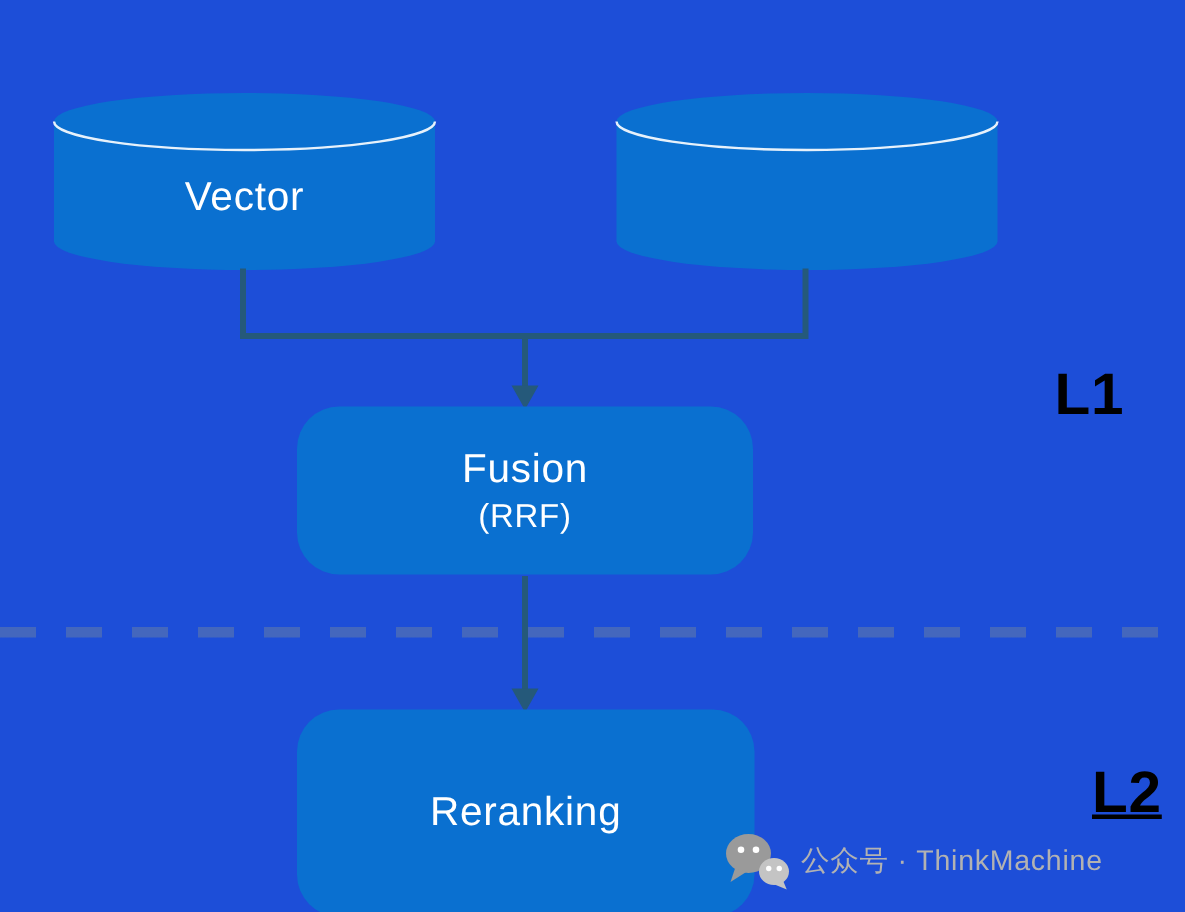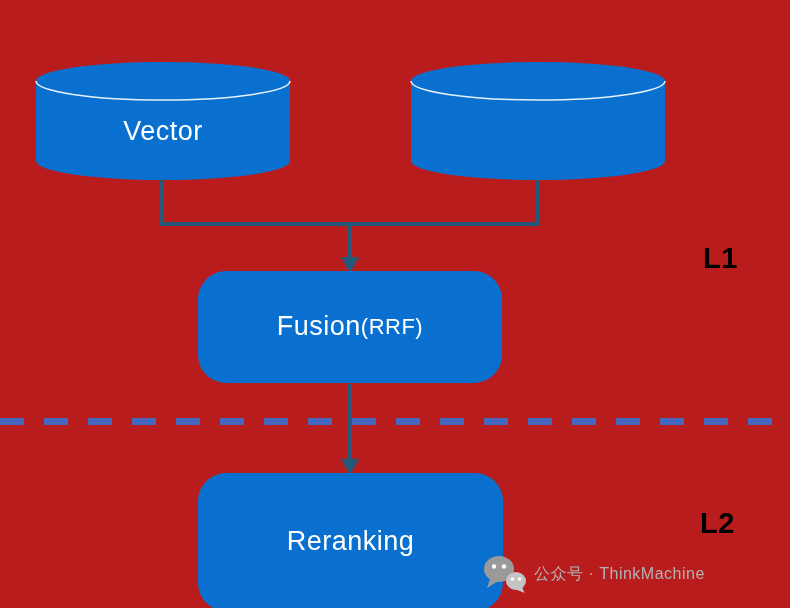--- a/index.html
+++ b/index.html
@@ -8,21 +8,21 @@
     --dashed-line: #4467bd;
     --label-text: #000000;
     --node-text: #ffffff;
     --watermark-gray: #b2b2b2;
     --wm-bubble-dark: #9a9a9a;
     --wm-bubble-light: #c4c4c4;
   }
   * { margin: 0; padding: 0; box-sizing: border-box; }
   html, body { width: 790px; height: 608px; background: #ffffff; overflow: hidden; }
   body { font-family: "Liberation Sans", "DejaVu Sans", sans-serif; }
-  .canvas { position: relative; width: 790px; height: 608px; background: #b91c1c; }
+  .canvas { position: relative; width: 790px; height: 608px; background: #1d4ed8; }
 
   
   .cylinder { position: absolute; width: 256px; height: 120px; }
   .cylinder.vector   { left: 35px;  top: 61px; }
   .cylinder.keywords { left: 410px; top: 61px; }
   .cyl-svg { position: absolute; left: 0; top: 0; width: 256px; height: 120px; }
   .cyl-fill { fill: var(--shape-blue); }
   .cyl-highlight { fill: none; stroke: rgba(255,255,255,0.9); stroke-width: 1.6px; }
   .cyl-label {
     position: absolute; left: 0; top: 38px; width: 100%; height: 64px;
@@ -40,43 +40,43 @@
     position: absolute; left: 0; top: 418px; width: 790px; height: 7px; z-index: 2;
     background: repeating-linear-gradient(to right,
       var(--dashed-line) 0px, var(--dashed-line) 24px,
       transparent 24px, transparent 44px);
   }
 
   
   .box {
     position: absolute; z-index: 4;
     background: var(--shape-blue); border-radius: 28px;
-    display: flex; flex-direction: row; align-items: center; justify-content: center;
+    display: flex; flex-direction: column; align-items: center; justify-content: center;
     color: var(--node-text);
   }
   .box.fusion    { left: 198px; top: 271px; width: 304px; height: 112px; }
   .box.reranking { left: 198px; top: 473px; width: 305px; height: 138px; }
   .box-label { font-size: 27px; line-height: 1.25; letter-spacing: 0.5px; }
   .box-sublabel { font-size: 22px; line-height: 1.3; letter-spacing: 0.5px; }
 
   
   .layer-label {
     position: absolute; z-index: 4; color: var(--label-text);
-    font-size: 29px; font-weight: bold; letter-spacing: 0.5px;
+    font-size: 39px; font-weight: bold; letter-spacing: 0.5px;
   }
   .layer-label.l1 { left: 703px; top: 242px; }
-  .layer-label.l2 { left: 700px; top: 507px; }
+  .layer-label.l2 { left: 728px; top: 507px; text-decoration: underline; }
 
   
   .watermark {
     position: absolute; left: 483px; top: 554px; z-index: 6;
     display: flex; align-items: center; gap: 7px;
   }
   .wm-icon { width: 44px; height: 40px; display: block; }
-  .wm-text { color: var(--watermark-gray); font-size: 16px; letter-spacing: 0.5px; white-space: nowrap; }
+  .wm-text { color: var(--watermark-gray); font-size: 19px; letter-spacing: 0.5px; white-space: nowrap; }
 </style>
 </head>
 <body>
 
 <div class="canvas">
 
   <div class="cylinder vector">
     <svg class="cyl-svg" viewBox="0 0 256 120" aria-hidden="true">
       <path class="cyl-fill" d="M 1,20 L 1,100 A 127,19 0 0 0 255,100 L 255,20 Z"></path>
       <ellipse class="cyl-fill" cx="128" cy="20" rx="127" ry="19"></ellipse>

